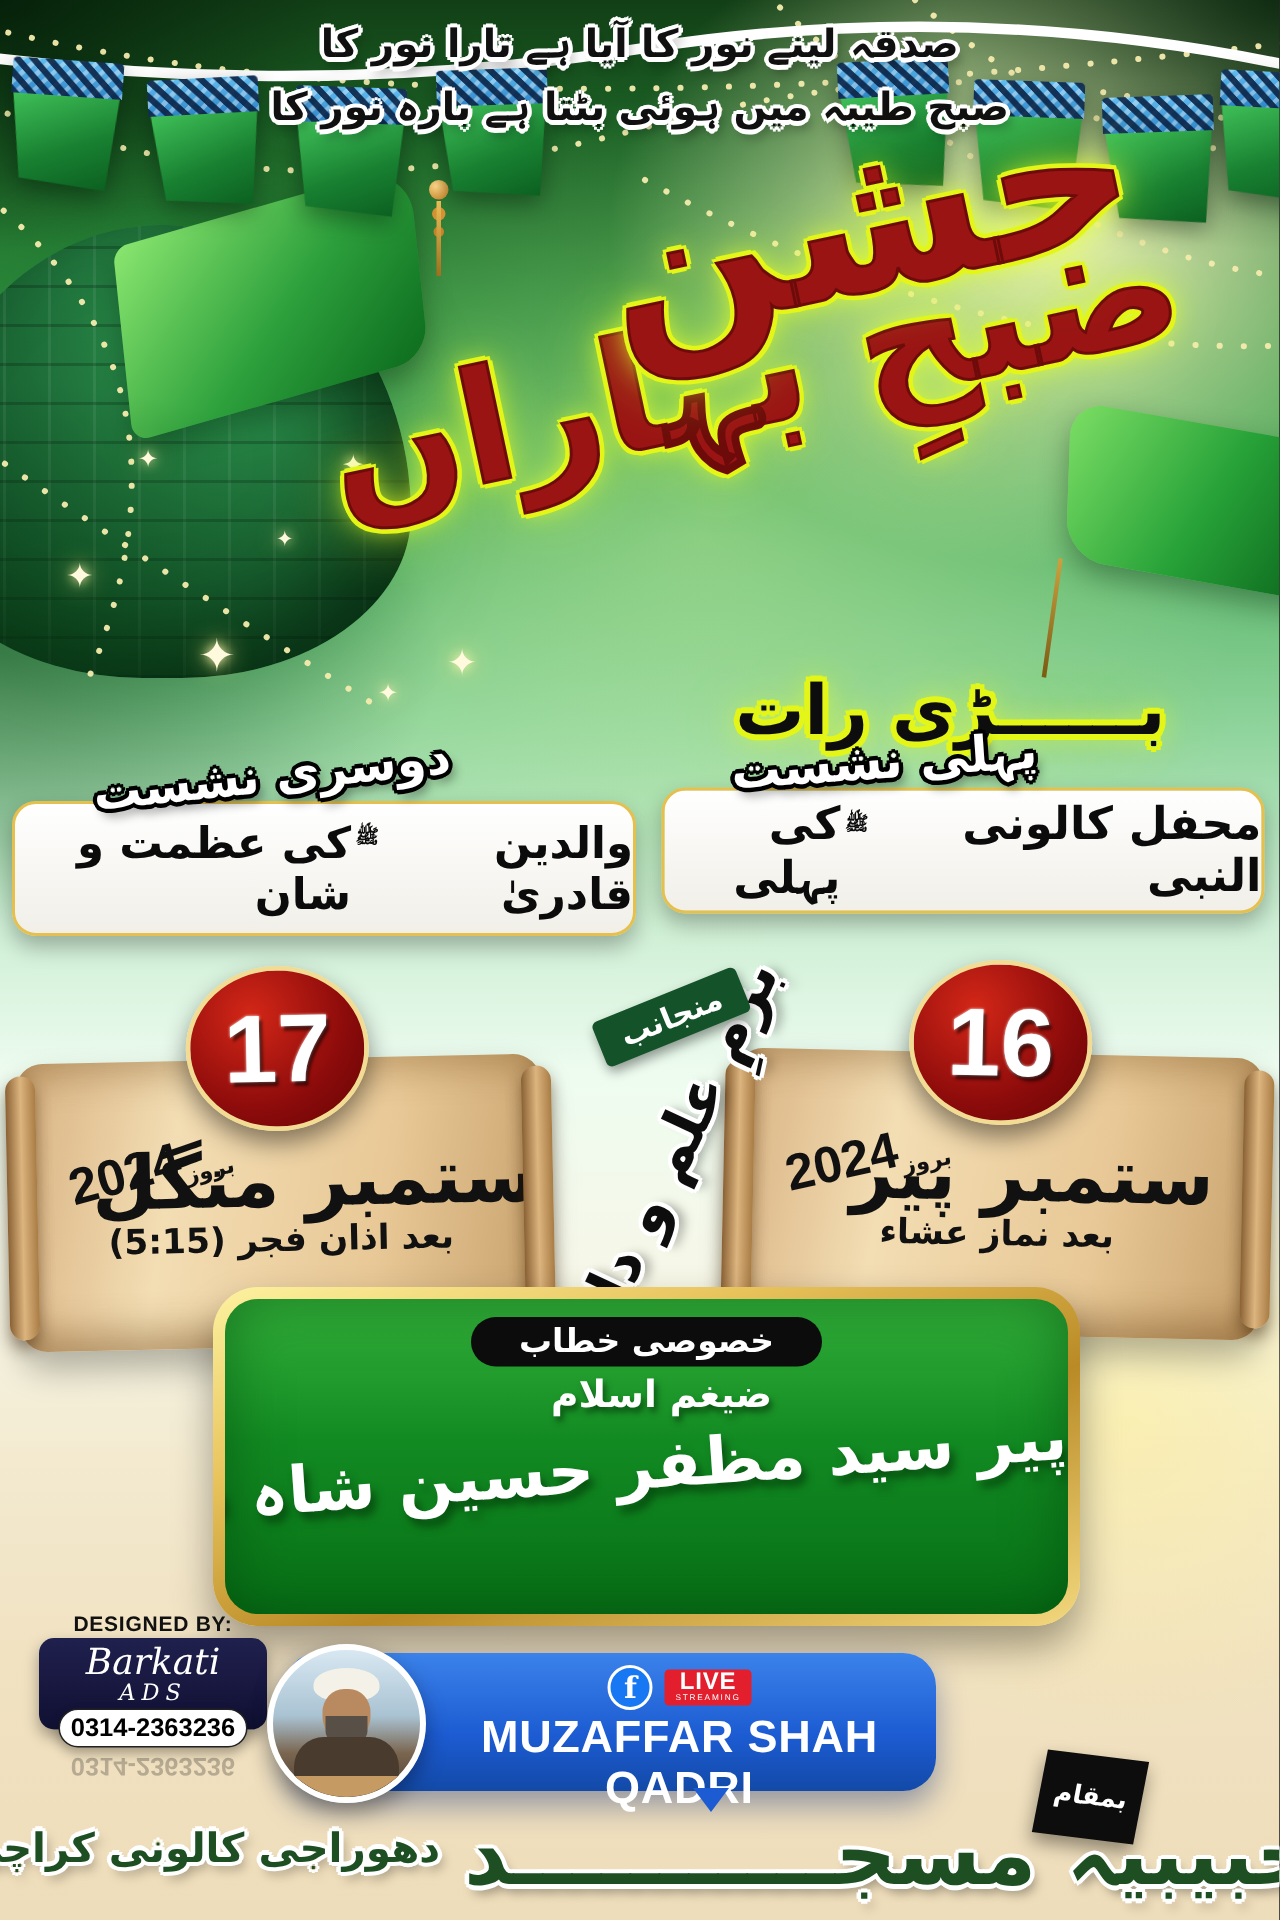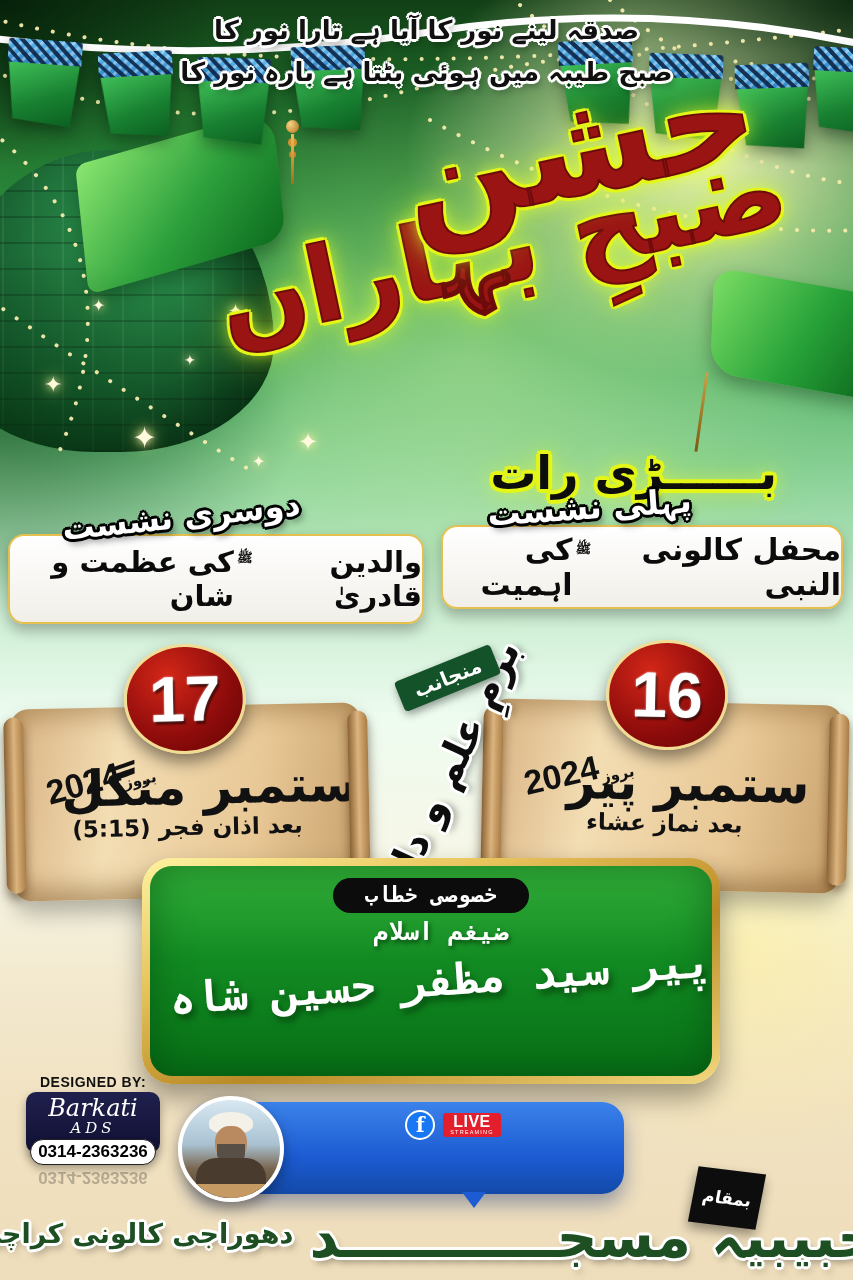--- a/index.html
+++ b/index.html
@@ -89,31 +89,31 @@
   .scroll .broz { position:absolute; left:112px; top:64px; font-size:15px; font-weight:bold; transform:rotate(-12deg); }
   .scroll .dayname { margin-top:56px; font-size:50px; font-weight:bold; line-height:1.0; padding-left:46px; }
   .scroll .time { margin-top:2px; font-size:23px; font-weight:bold; letter-spacing:1px; }
   
   .org-label { position:absolute; left:396px; top:662px; transform:rotate(-22deg); background:#14532a; color:#fff;
     font-size:20px; font-weight:bold; padding:4px 16px; border-radius:4px; box-shadow:0 4px 8px rgba(0,0,0,.4); z-index:2; }
   .org-name { position:absolute; left:318px; top:692px; width:246px; height:188px; display:flex; align-items:center; justify-content:center;
     transform:rotate(-65deg); font-size:40px; font-weight:bold; color:#0d0d0d; white-space:nowrap; direction:rtl; }
   
   .speech { position:absolute; left:142px; top:858px; width:578px; height:226px; border-radius:30px; padding:8px;
-    background:linear-gradient(160deg,#fdf2a0,#e8c35c 30%,#b98a26 60%,#f3d87e); box-shadow:0 14px 26px rgba(0,0,0,.35);font-family:Liberation Mono, monospace; }
+    background:linear-gradient(160deg,#fdf2a0,#e8c35c 30%,#b98a26 60%,#f3d87e); box-shadow:0 14px 26px rgba(0,0,0,.35); }
   .speech .inner { width:100%; height:100%; border-radius:22px; text-align:center; overflow:hidden;
     background:linear-gradient(180deg,#33b13a,#128a22 45%,#077016); box-shadow:inset 0 0 40px rgba(0,60,10,.5); }
   .speech .pill { display:inline-block; margin-top:12px; background:#0c0c0c; color:#fff; font-size:22px; font-weight:bold;
     padding:4px 32px; border-radius:999px; direction:rtl; letter-spacing:1px; }
   .speech .hon { display:block; color:#fff; font-size:25px; font-weight:bold; margin-top:4px; direction:rtl;
     text-shadow:2px 3px 4px rgba(0,40,5,.6);padding-left:20px; }
   .speech .name { display:block; color:#fff; font-size:43px; font-weight:bold; margin-top:8px; transform:rotate(-4deg);
     white-space:nowrap; direction:rtl; text-shadow:3px 5px 6px rgba(0,40,5,.55); }
   
-  .designer { position:absolute; left:26px; top:1074px; width:134px; text-align:center; font-family:"Liberation Sans",sans-serif; }
+  .designer { position:absolute; left:26px; top:1074px; width:152px; text-align:center; font-family:"Liberation Sans",sans-serif; }
   .designer .dheading { font-size:14px; font-weight:bold; color:#111; letter-spacing:.5px; }
   .designer .dbox { margin-top:2px; background:linear-gradient(#20204e,#101033); border-radius:10px; padding:4px 6px 16px; box-shadow:0 5px 10px rgba(0,0,0,.35); }
   .designer .dname { color:#fff; font-size:24px; font-family:"DejaVu Serif",serif; font-style:italic; line-height:1; }
   .designer .dsub { color:#fff; font-size:15px; font-family:"DejaVu Serif",serif; font-style:italic; letter-spacing:4px; line-height:1.1; }
   .designer .dphone { position:relative; margin:-14px auto 0; width:126px; background:#fff; border:1px solid #222; border-radius:999px;
     font-size:17px; font-weight:bold; color:#000; padding:2px 0; box-shadow:0 4px 8px rgba(0,0,0,.3); }
   .designer .drefl { margin-top:2px; transform:scaleY(-1); opacity:.28; font-size:17px; font-weight:bold; color:#222; filter:blur(.4px); }
   
   .live-banner { position:absolute; left:190px; top:1102px; width:434px; height:92px; border-radius:22px;
     background:linear-gradient(180deg,#3b82ea,#1c5bd2 60%,#134aa8); box-shadow:0 10px 20px rgba(10,40,120,.4); }
@@ -224,21 +224,21 @@
     <span class="t1">جشن</span>
     <span class="t2">صبحِ بہاراں</span>
   </div>
   <div class="subtitle oy">بــــــڑی رات</div>
 
   <div class="session session-first">
     <span class="slabel ob">پہلی نشست</span>
     <div class="sbox">
       <span>محفل کالونی النبی</span>
       <sup>ﷺ</sup>
-      <span>کی اہمیت</span>
+      <span>کی پہلی</span>
     </div>
   </div>
 
   <div class="session session-second">
     <span class="slabel ob">دوسری نشست</span>
     <div class="sbox">
       <span>والدین قادریٰ</span>
       <sup>ﷺ</sup>
       <span>کی عظمت و شان</span>
     </div>
@@ -290,20 +290,21 @@
       <span class="desk"></span>
     </div>
     <div class="live-text">
       <div class="live-row1">
         <span class="fb-icon">f</span>
         <span class="live-badge">
           <div class="lv">LIVE</div>
           <div class="st">STREAMING</div>
         </span>
       </div>
+      <div class="ln2">MUZAFFAR SHAH QADRI</div>
     </div>
     <div class="live-tail"></div>
   </div>
 
   <div class="venue-badge">بمقام</div>
   <div class="venue">
     <span class="masjid ow">حبیبیہ مسجـــــــــــد</span>
     <span class="address ow">دھوراجی کالونی کراچی</span>
   </div>
 

